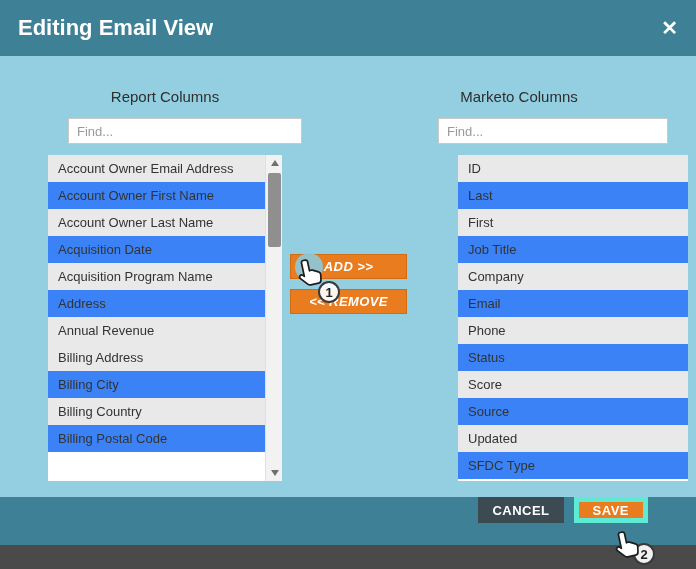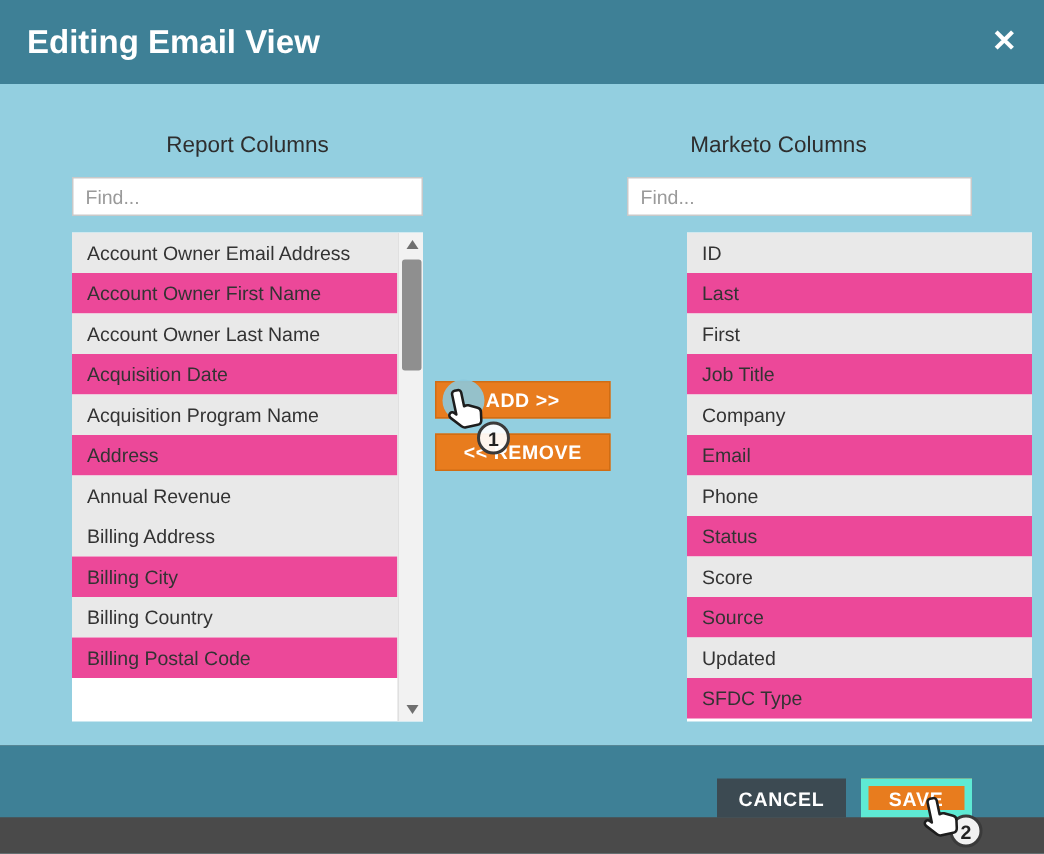--- a/index.html
+++ b/index.html
@@ -13,55 +13,55 @@
   .close { color:#ffffff; font-size:20px; font-weight:bold; cursor:pointer; line-height:1; }
 
   
   .body { position:absolute; top:56px; left:0; width:696px; height:441px; background:#93cfe0;padding-left:40px; }
 
   .panel-heading { position:absolute; top:32px; color:#2e2e2e; font-size:15px; text-align:center; }
   .heading-left { left:48px; width:234px; }
   .heading-right { left:404px; width:230px; }
 
   .find-input { position:absolute; top:62px; height:26px; border:1px solid #c9c9c9; background:#fff;
-                font-size:13px; color:#333; padding:0 8px; outline:none; }
+                font-size:13px; color:#333; padding:0 8px; outline:none;margin-left:20px; }
   .find-input::placeholder { color:#9a9a9a; }
   .find-left { left:48px; width:234px; }
   .find-right { left:418px; width:230px; }
 
   .list { position:absolute; top:99px; height:326px; background:#ffffff; overflow:hidden; }
   .list-left { left:48px; width:234px; }
   .list-right { left:418px; width:230px;margin-left:40px; }
   .rows { position:absolute; top:0; left:0; right:0; bottom:0; }
   .list-left .rows { right:17px; }
   .row { height:27px; line-height:27px; padding-left:10px; font-size:13px; color:#333;
          white-space:nowrap; overflow:hidden; }
   .row.alt { background:#e9e9e9; }
-  .row.plain { background:#ec4899; }
+  .row.plain { background:#3b82f6; }
 
   
   .scrollbar { position:absolute; top:0; right:0; width:17px; height:100%; background:#f2f2f2;
                border-left:1px solid #e0e0e0; }
   .sb-arrow { position:absolute; left:0; width:17px; height:16px; display:flex; align-items:center; justify-content:center; }
   .sb-up { top:0; } .sb-down { bottom:0; }
   .tri-up { width:0; height:0; border-left:4px solid transparent; border-right:4px solid transparent; border-bottom:6px solid #6f6f6f; }
   .tri-down { width:0; height:0; border-left:4px solid transparent; border-right:4px solid transparent; border-top:6px solid #6f6f6f; }
   .sb-thumb { position:absolute; left:2px; top:18px; width:13px; height:74px; background:#8f8f8f; border-radius:2px; }
 
   
   .transfer-btn { position:absolute; left:290px; width:117px; height:25px; background:#e87c1e;
                   color:#fff; font-size:13px; font-weight:bold; letter-spacing:0.4px;
                   display:flex; align-items:center; justify-content:center; cursor:pointer;
-                  border:1px solid #d06d14; }
+                  border:1px solid #d06d14;font-style:italic; }
   .btn-add { top:198px; }
   .btn-remove { top:233px; }
 
   
   .footer { position:absolute; top:497px; left:0; width:696px; height:48px; background:#3e8096;
-            display:flex; align-items:flex-end; justify-content:flex-end; gap:10px; padding-right:48px; }
+            display:flex; align-items:flex-start; justify-content:flex-end; gap:10px; padding-right:48px; }
   .footer-btn { height:26px; color:#fff; font-size:13px; font-weight:bold; letter-spacing:0.5px;
                 display:flex; align-items:center; justify-content:center; cursor:pointer; padding:0 14px; }
   .btn-cancel { background:#3c4a52; }
   .btn-save { background:#e87c1e; border:5px solid #5eead4; }
 
   
   .bottom-strip { position:absolute; top:545px; left:0; width:696px; height:24px; background:#4a4a4a; }
 
   
   .click-halo { position:absolute; width:28px; height:28px; border-radius:50%;

